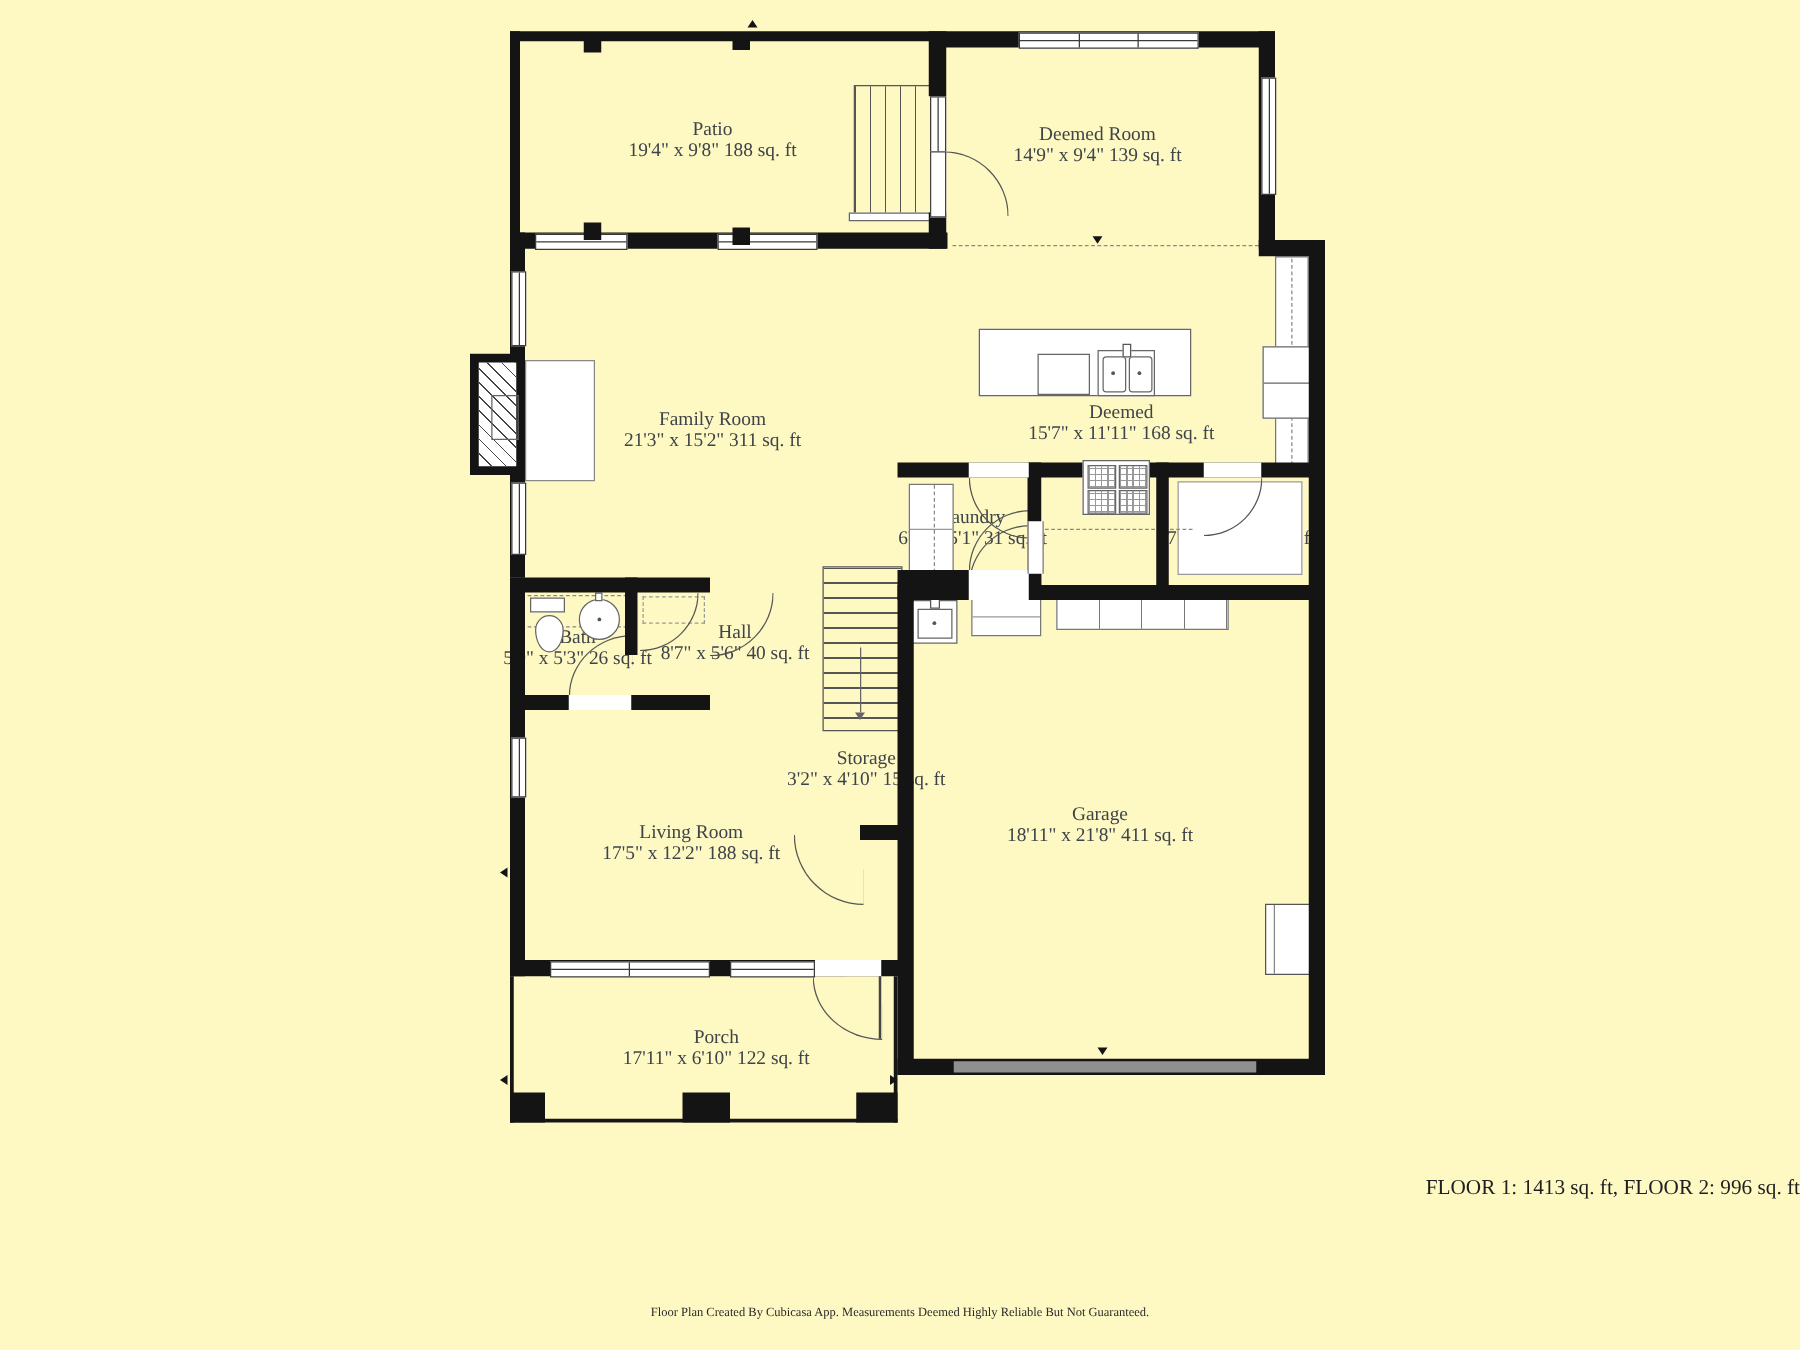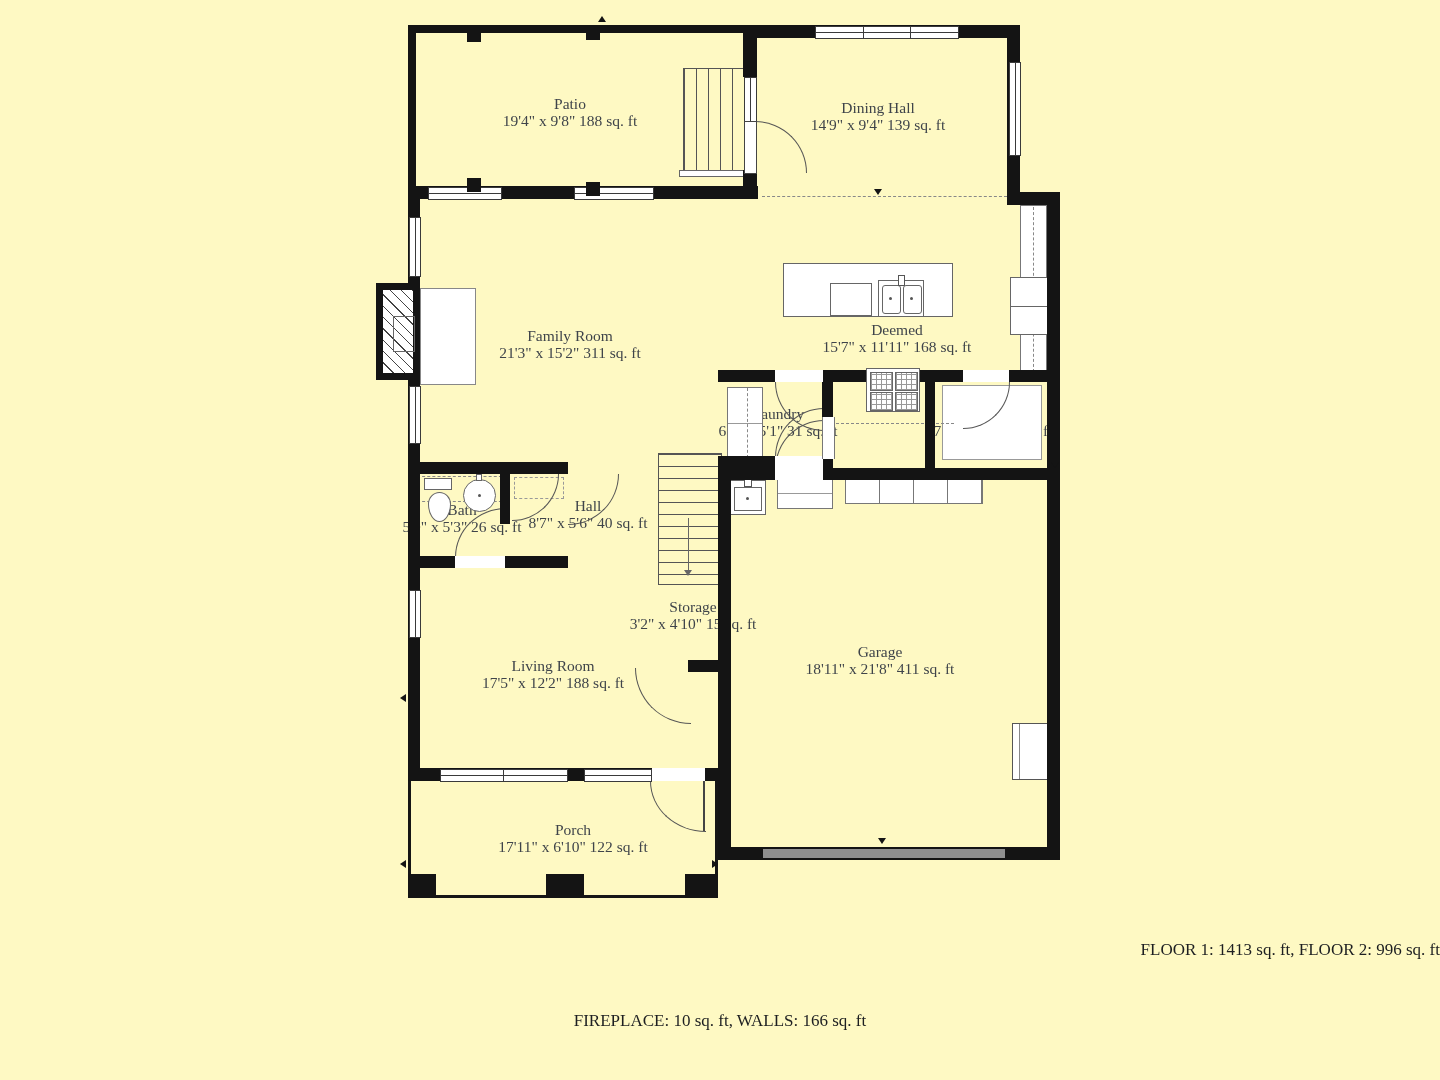--- a/index.html
+++ b/index.html
@@ -207,21 +207,21 @@
   <div class="tri l" style="left:400px;top:694px;"></div>
   <div class="tri l" style="left:400px;top:860px;"></div>
   <div class="tri r" style="left:712px;top:860px;"></div>
   <div class="tri d" style="left:1051px;top:462px;"></div>
 
   <div class="room-label" style="left:570px;top:95px;">
     <div>Patio</div>
     <div>19'4" x 9'8" 188 sq. ft</div>
   </div>
   <div class="room-label" style="left:878px;top:99px;">
-    <div>Dining Hall</div>
+    <div>Deemed Room</div>
     <div>14'9" x 9'4" 139 sq. ft</div>
   </div>
   <div class="room-label" style="left:570px;top:327px;">
     <div>Family Room</div>
     <div>21'3" x 15'2" 311 sq. ft</div>
   </div>
   <div class="room-label" style="left:897px;top:321px;">
     <div>Deemed</div>
     <div>15'7" x 11'11" 168 sq. ft</div>
   </div>
@@ -252,16 +252,16 @@
   <div class="room-label" style="left:880px;top:643px;">
     <div>Garage</div>
     <div>18'11" x 21'8" 411 sq. ft</div>
   </div>
   <div class="room-label" style="left:557px;top:821px;margin-left:16px;">
     <div>Porch</div>
     <div>17'11" x 6'10" 122 sq. ft</div>
   </div>
 
   <div class="sum" style="top:940px;text-align:right;">FLOOR 1: 1413 sq. ft, FLOOR 2: 996 sq. ft</div>
-  <div class="sum" style="top:1011px;">FIREPLACE: 10 sq. ft, WALLS: 166 sq. ft</div>
+  <div class="sum small" style="top:1045px;">Floor Plan Created By Cubicasa App. Measurements Deemed Highly Reliable But Not Guaranteed.</div>
 
 
 </div>
 
 </body></html>

